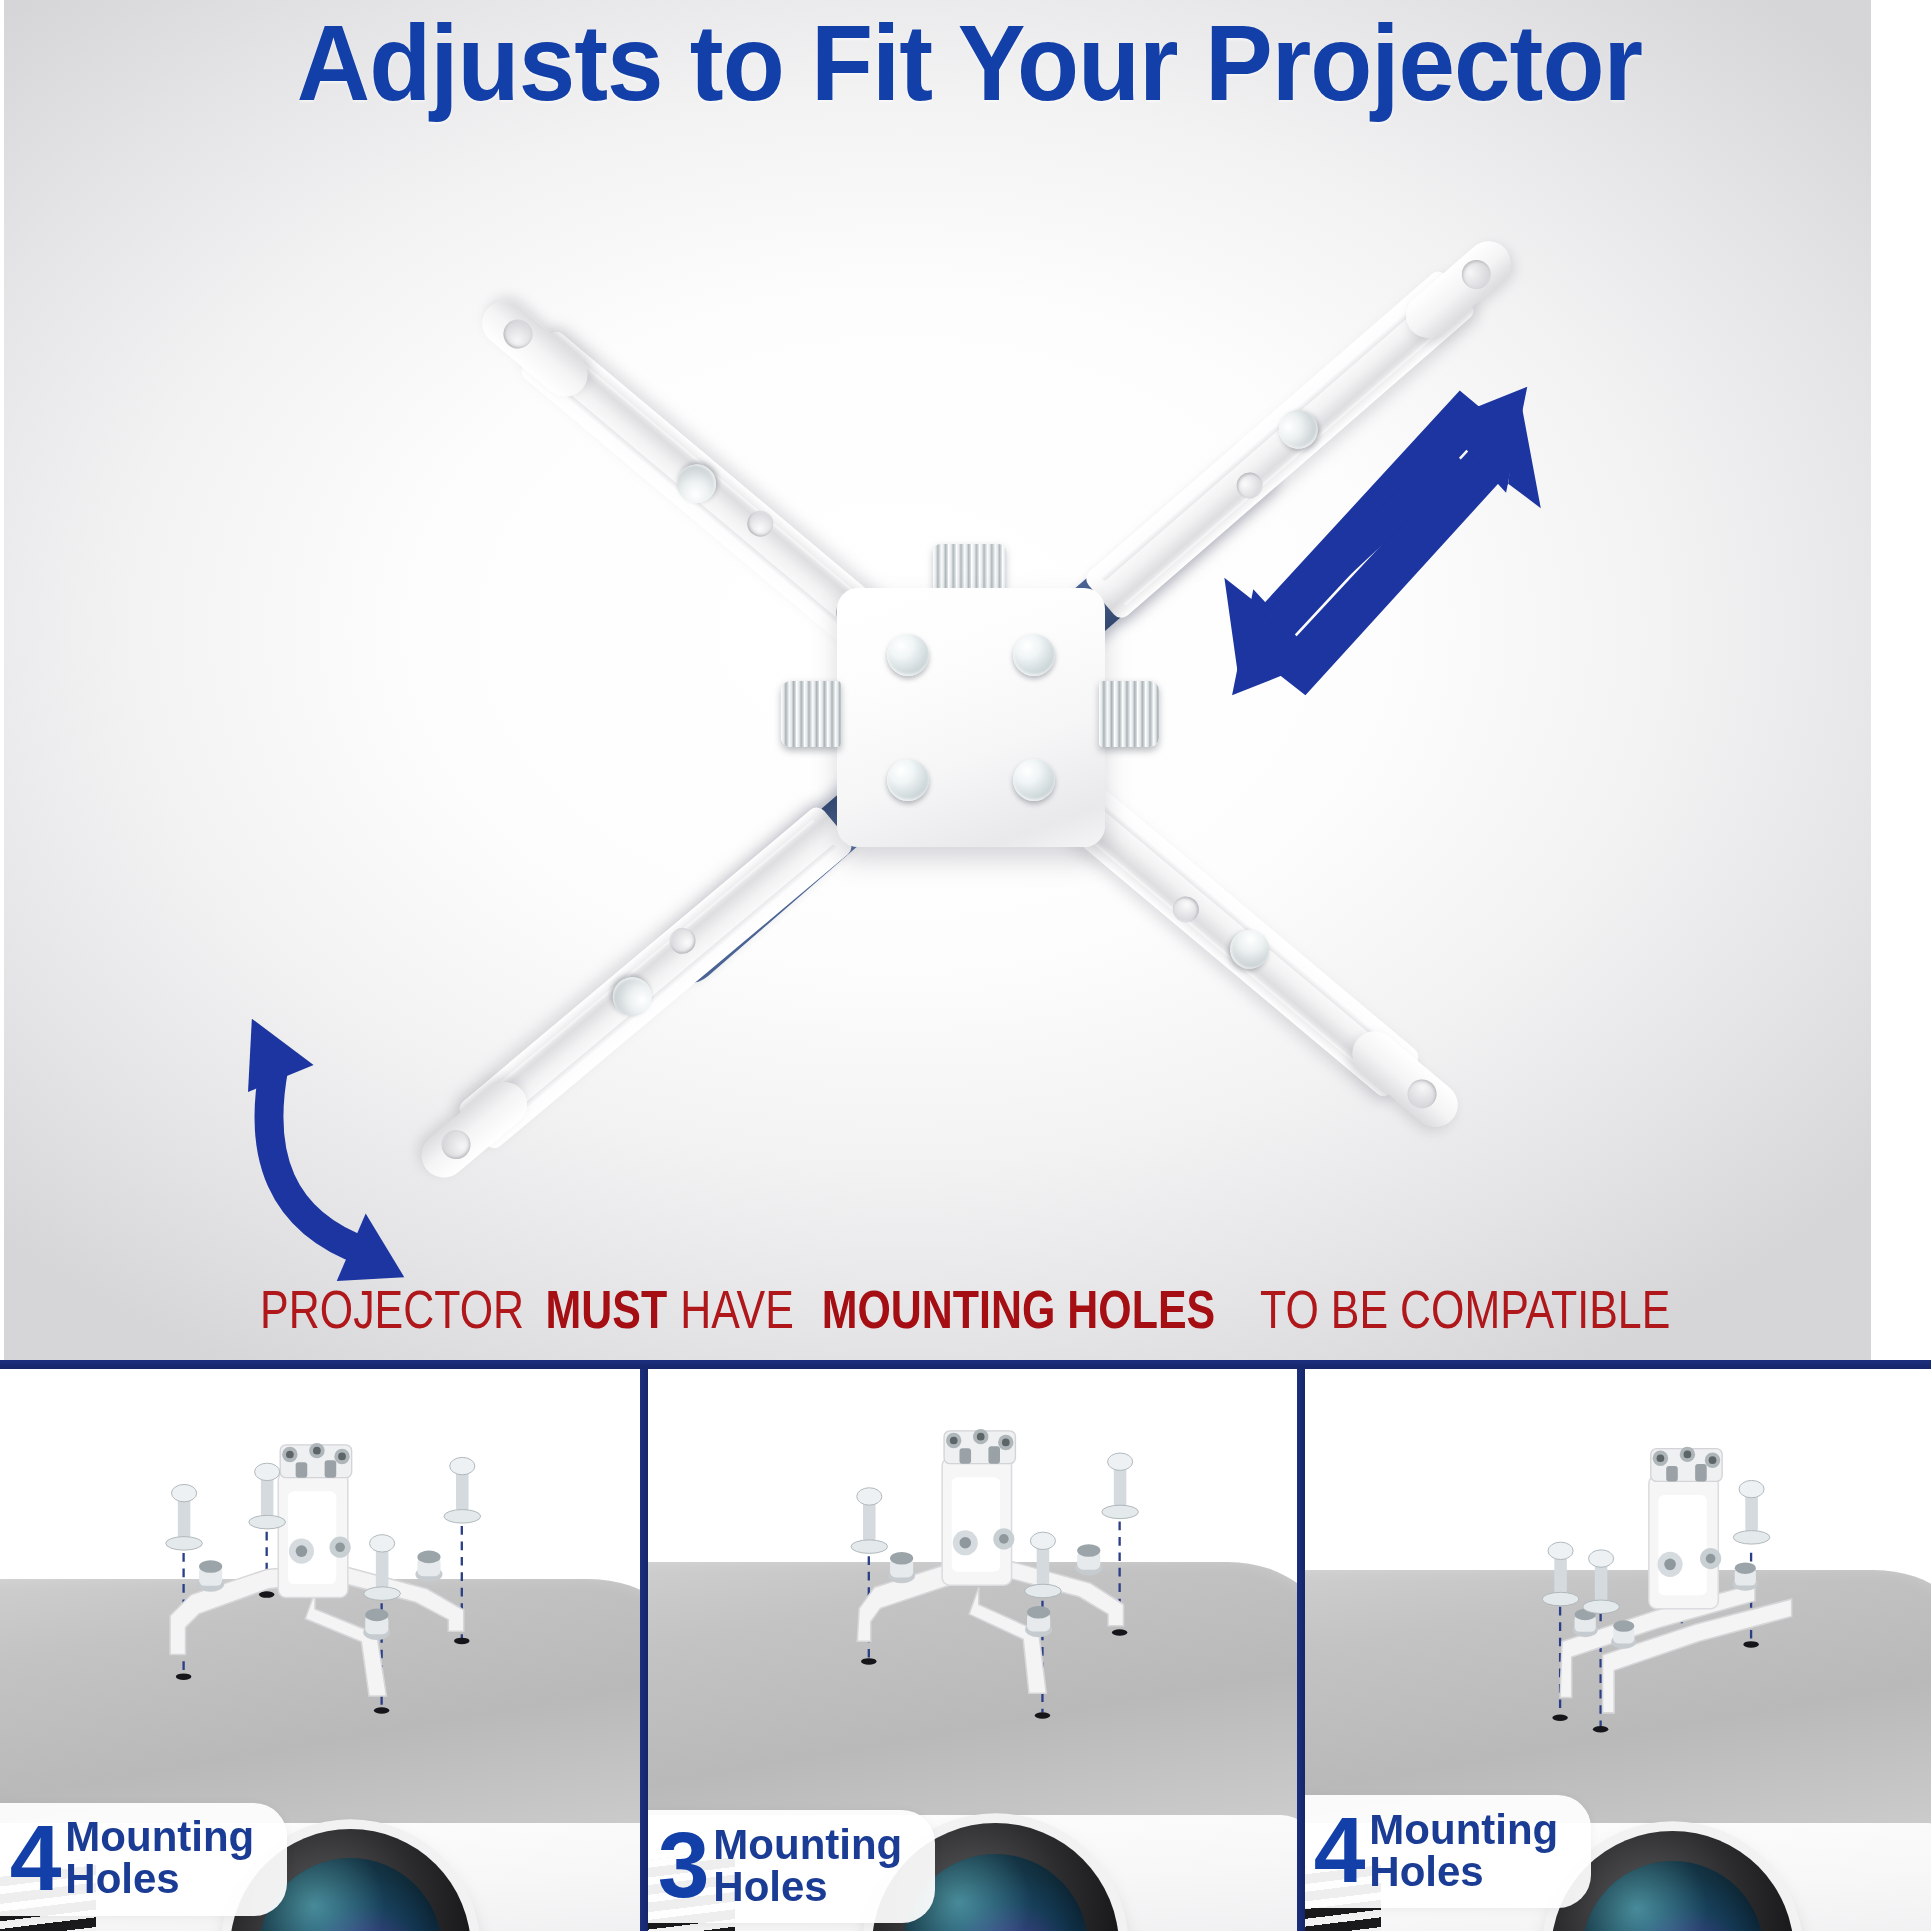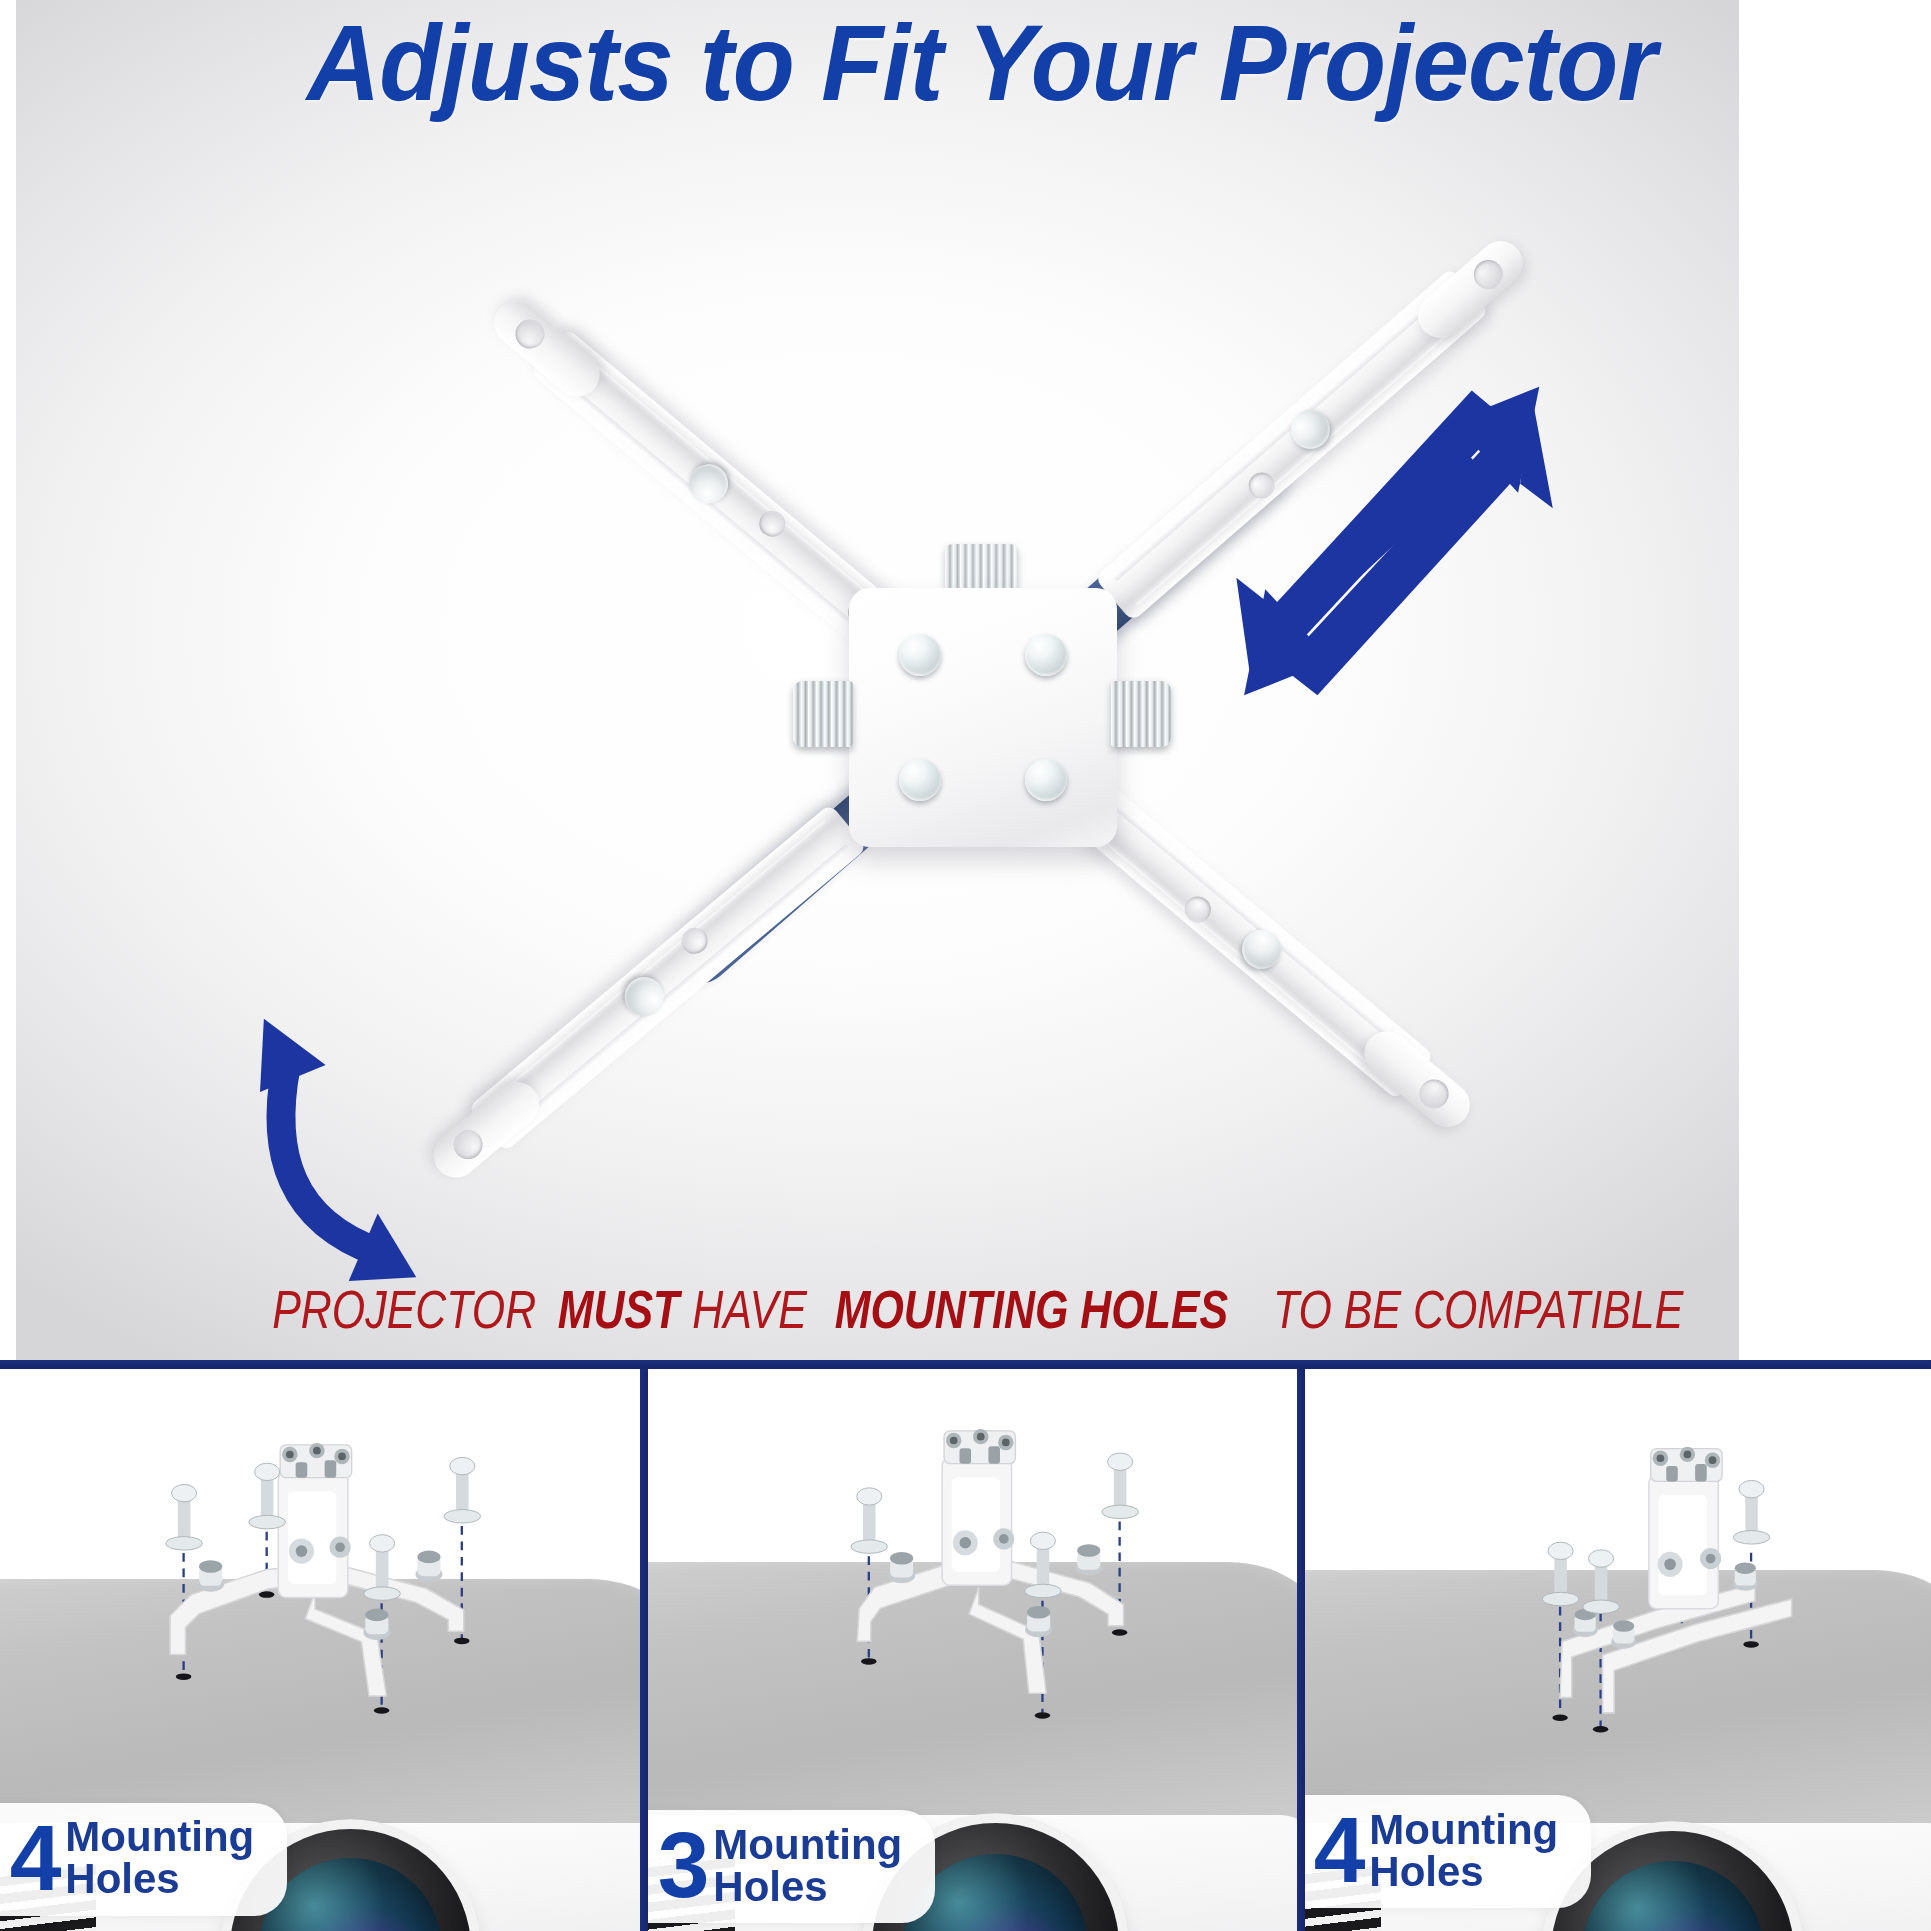--- a/index.html
+++ b/index.html
@@ -13,27 +13,26 @@
   #page {
     position: relative;
     width: 1931px;
     height: 1931px;
     overflow: hidden;
   }
 
   
   #hero {
     position: absolute;
-    left: 16px; top: 0;
-    width: 1723px; height: 1367px;
+    left: 4px; top: 0;
+    width: 1867px; height: 1367px;
     background:
       radial-gradient(ellipse 1255px 869px at 48% 46%, #ffffff 0%, #fdfdfd 38%, #f2f2f3 62%, #e4e4e6 82%, #d6d6d9 100%),
       linear-gradient(150deg, #b9b9bc 0%, #d3d3d6 18%, #eeeeef 42%, #fbfbfb 60%, #e9e9eb 80%, #cfcfd2 100%);
     overflow: hidden;
-    font-style: italic;
   }
 
   #hero-title {
     position: absolute;
     left: 0; top: 5.8px;
     width: 1931px;
     text-align: center;
     font-family: "Liberation Sans Narrow", "Liberation Sans", sans-serif;
     font-weight: bold;
     font-size: 108px;

